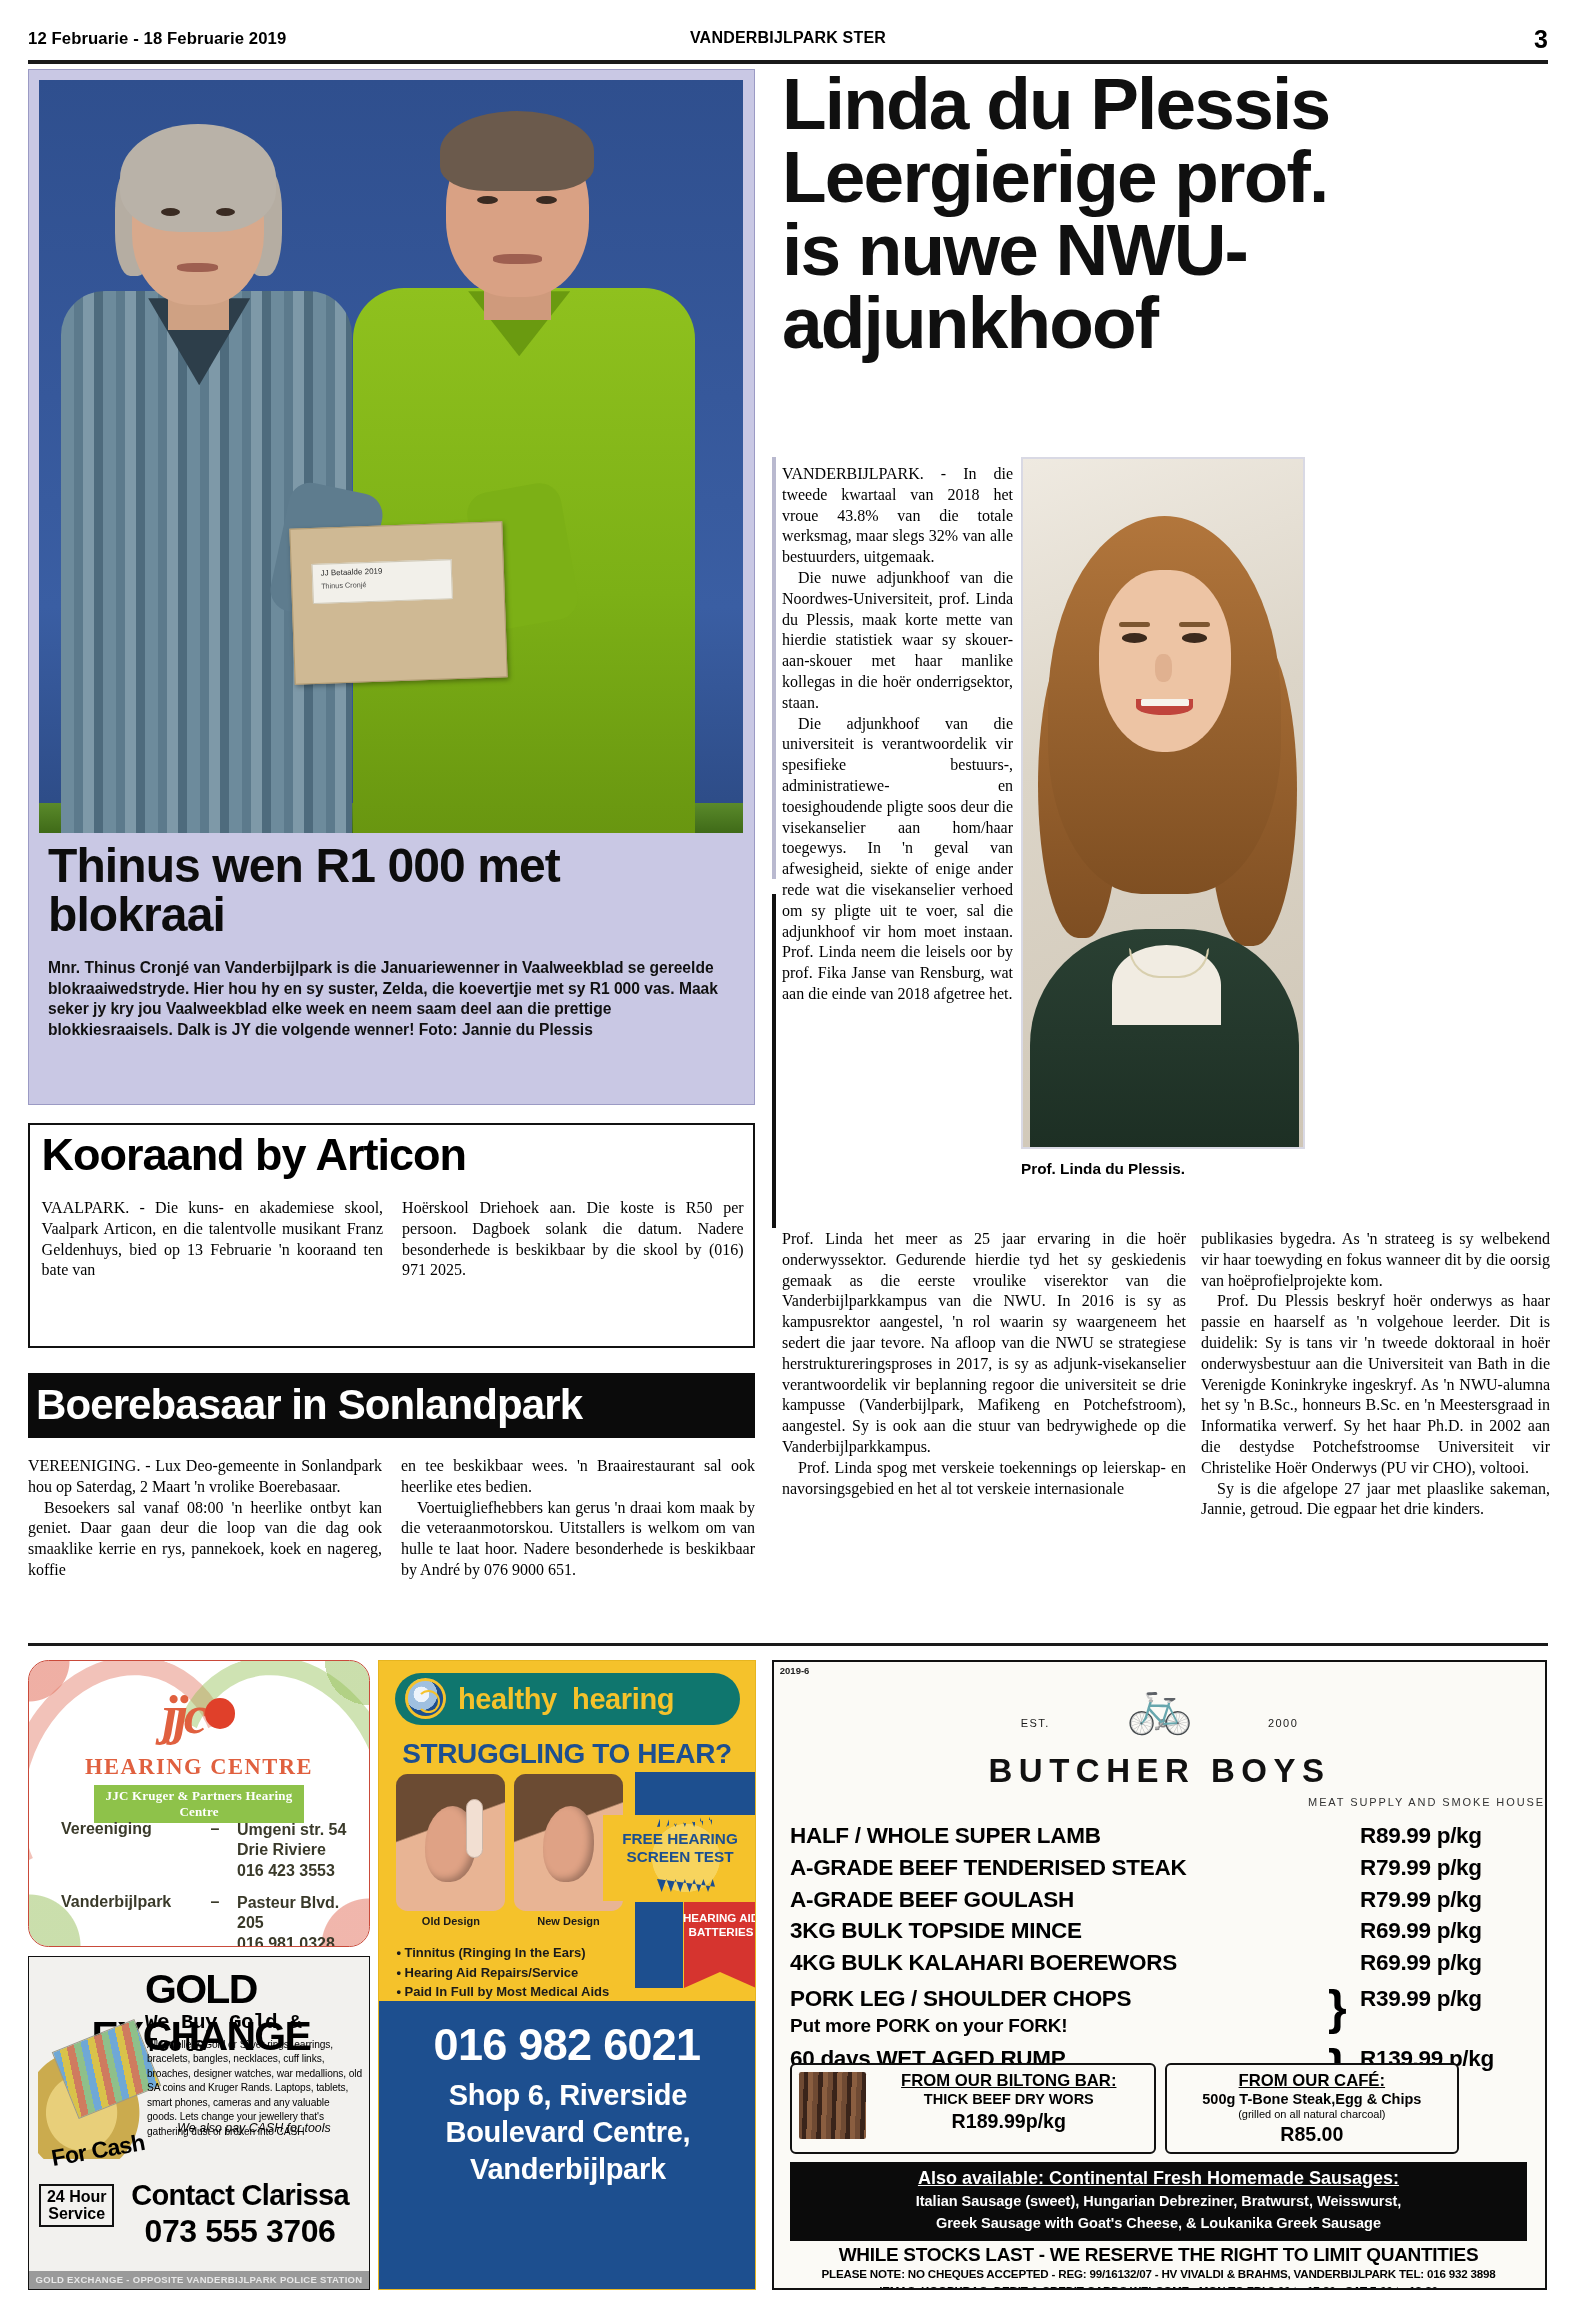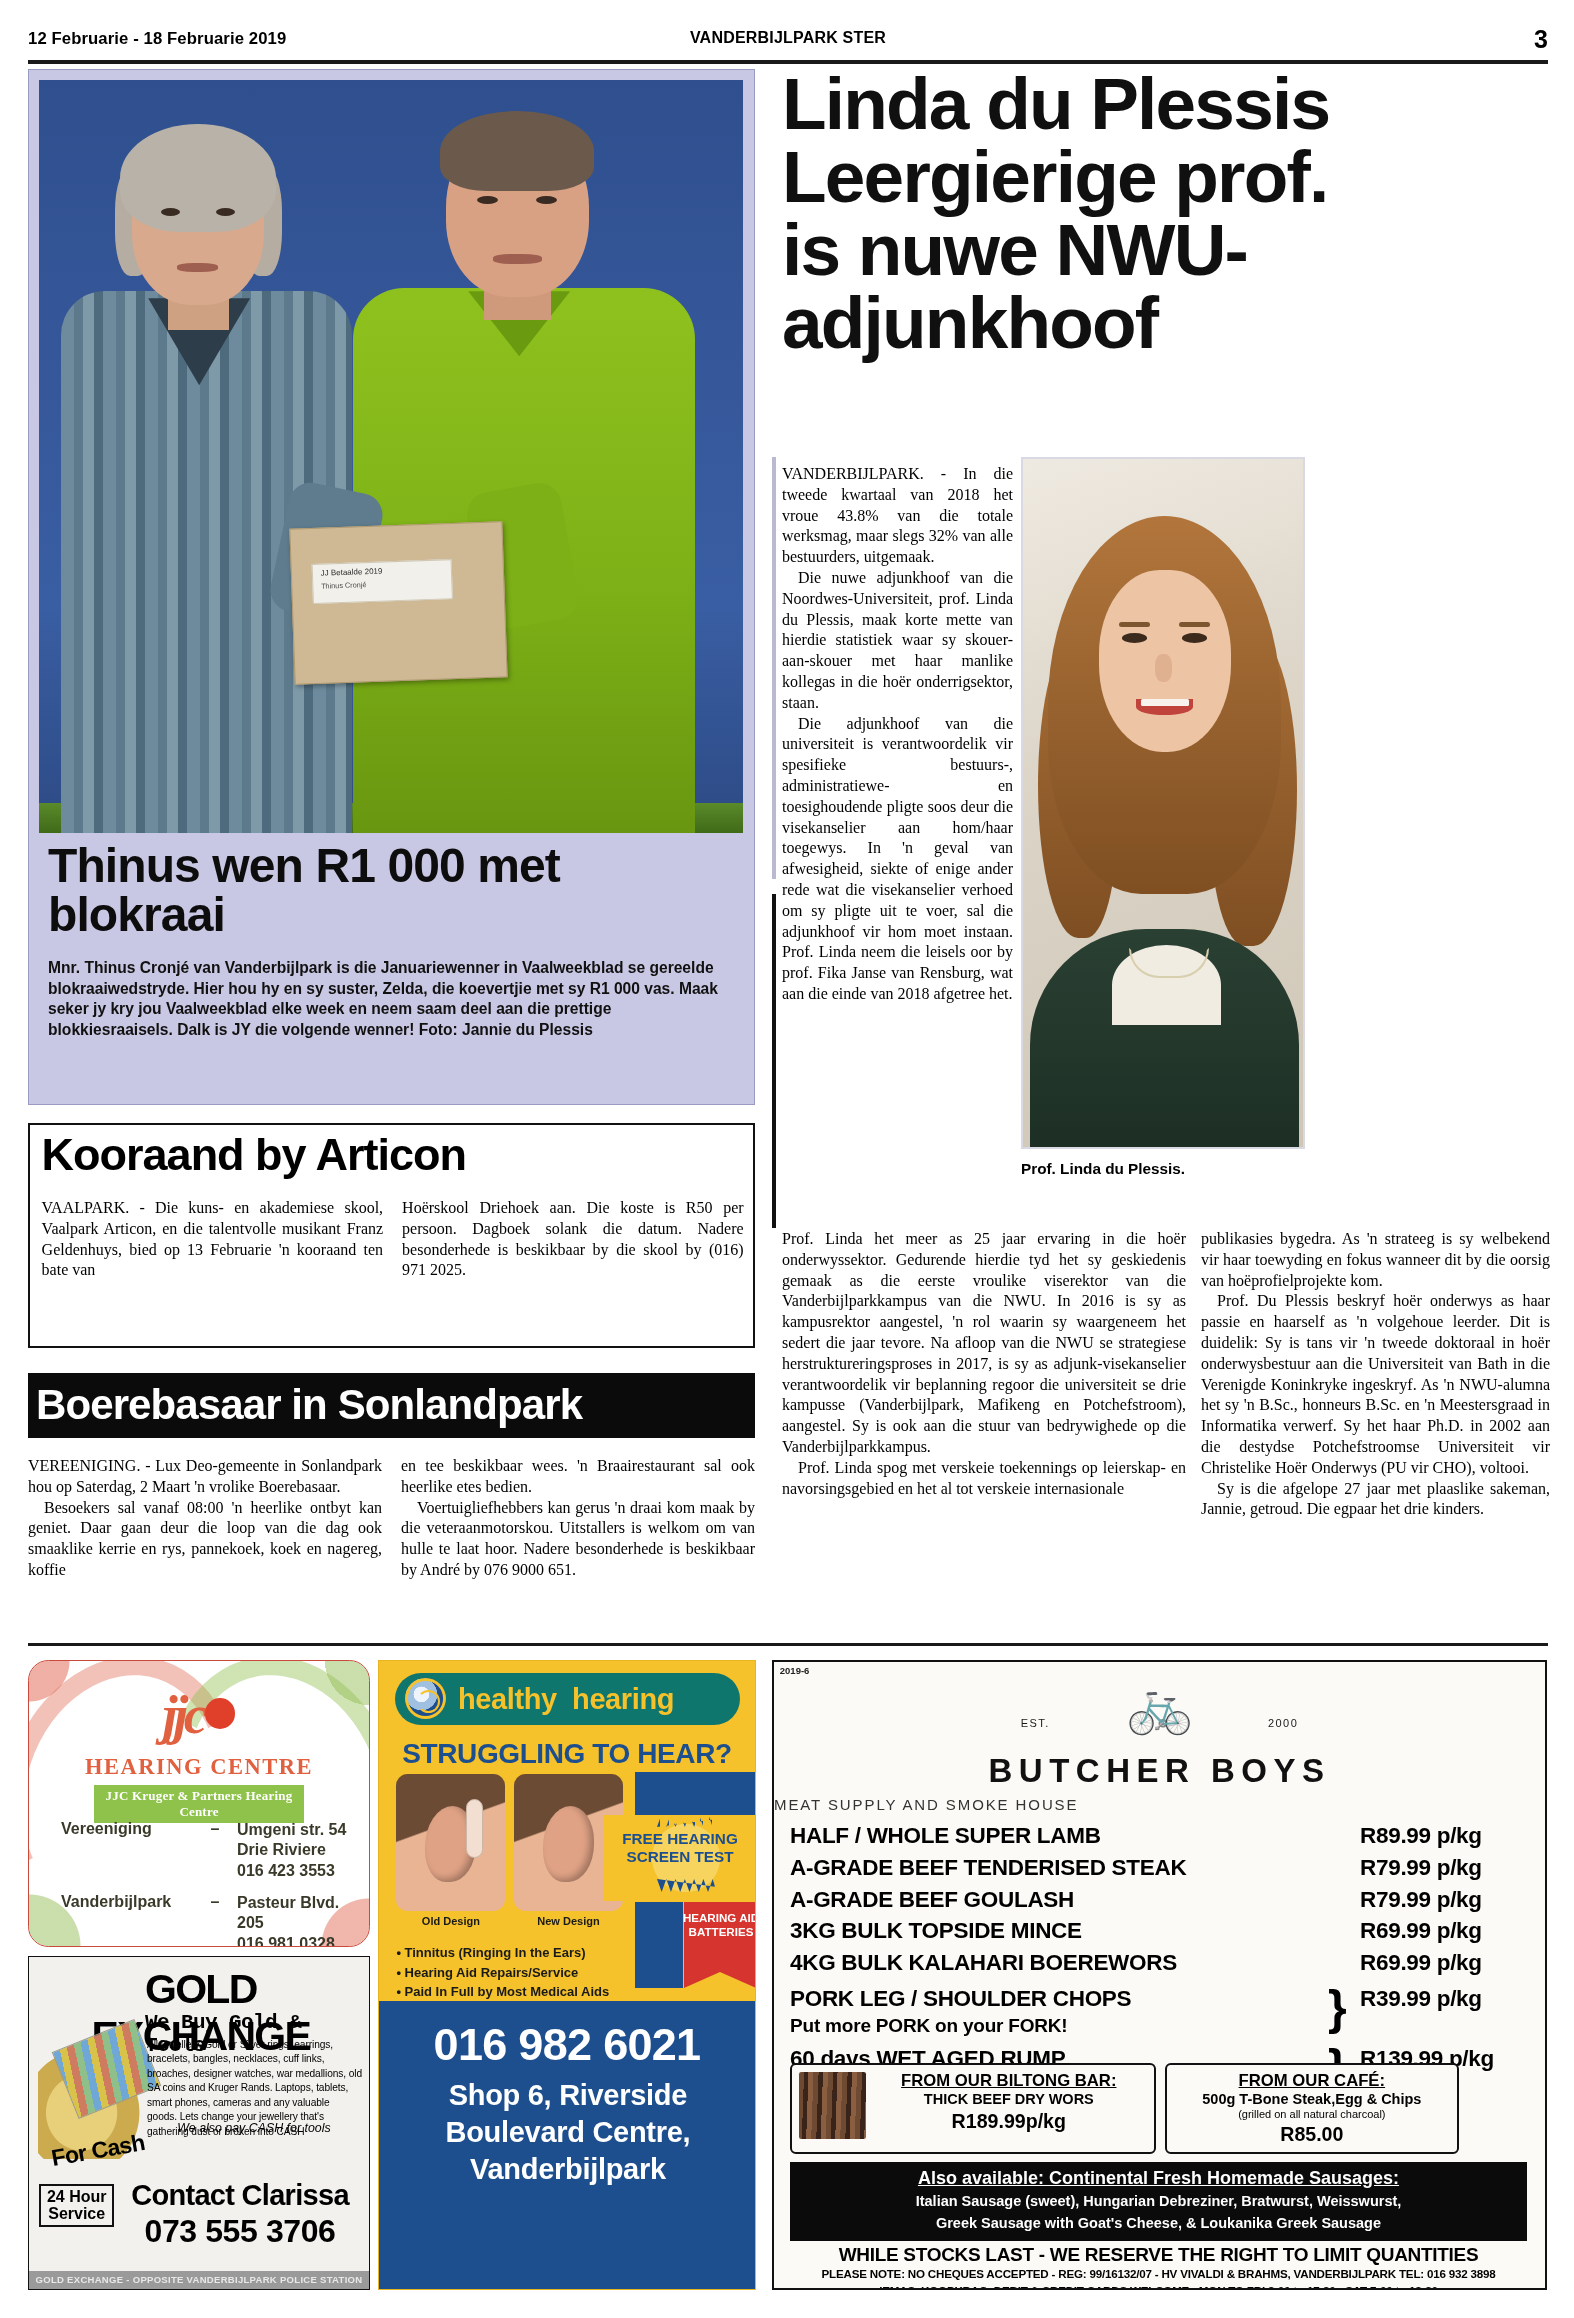--- a/index.html
+++ b/index.html
@@ -221,22 +221,22 @@
   
   .ad-bb{position:absolute;left:772px;top:1660px;width:775px;height:630px;border:2.2px solid #111;background:#fbfaf6;box-sizing:border-box;overflow:hidden;}
   .bb-code{position:absolute;left:5.8px;top:2.9px;font-family:"Liberation Sans",sans-serif;font-weight:bold;font-size:9.5px;color:#222;}
   .bb-bike{position:absolute;left:0;width:100%;top:17.4px;text-align:center;font-size:54px;line-height:1;color:#111;}
   .bb-est{position:absolute;left:0;width:100%;top:55px;text-align:center;font-family:"Liberation Sans",sans-serif;font-size:11px;letter-spacing:1.5px;color:#1a1a1a;}
   .bb-est span{display:inline-block;}
   .bb-est .l{margin-right:109px;}
   .bb-est .r{margin-left:109px;}
   .bb-name{position:absolute;left:0;width:100%;top:90px;text-align:center;font-family:"Liberation Sans",sans-serif;
       font-weight:bold;font-size:33px;letter-spacing:6.5px;color:#111;}
-  .bb-tag{position:absolute;left:0;width:100%;top:134px;text-align:left;font-family:"Liberation Sans",sans-serif;
-      font-size:15px;letter-spacing:1.9px;color:#333;}
+  .bb-tag{position:absolute;left:0;width:100%;top:134px;text-align:right;font-family:"Liberation Sans",sans-serif;
+      font-size:11px;letter-spacing:1.9px;color:#333;}
   .bb-list{position:absolute;left:16px;top:161px;width:737px;}
   .bb-row{display:flex;align-items:flex-start;font-family:"Liberation Sans",sans-serif;font-weight:bold;font-size:22.5px;
       letter-spacing:-0.3px;margin-bottom:5.8px;}
   .bb-item{flex:1;}
   .bb-price{width:167px;text-align:left;}
   .bb-sub{font-family:"Liberation Sans",sans-serif;font-weight:bold;font-size:19px;letter-spacing:-0.2px;margin:-2.9px 0 7.3px 0;}
   .bb-brace{position:absolute;font-family:"Liberation Sans",sans-serif;font-weight:bold;font-size:48px;line-height:.7;}
   .bb-pairwrap{position:relative;}
   .bb-boxes{position:absolute;left:16px;top:401px;width:669px;display:flex;gap:8.7px;}
   .bb-box{flex:1;border:2.2px solid #111;border-radius:5.8px;background:#fbfaf6;padding:5.8px 4.4px;text-align:center;}

